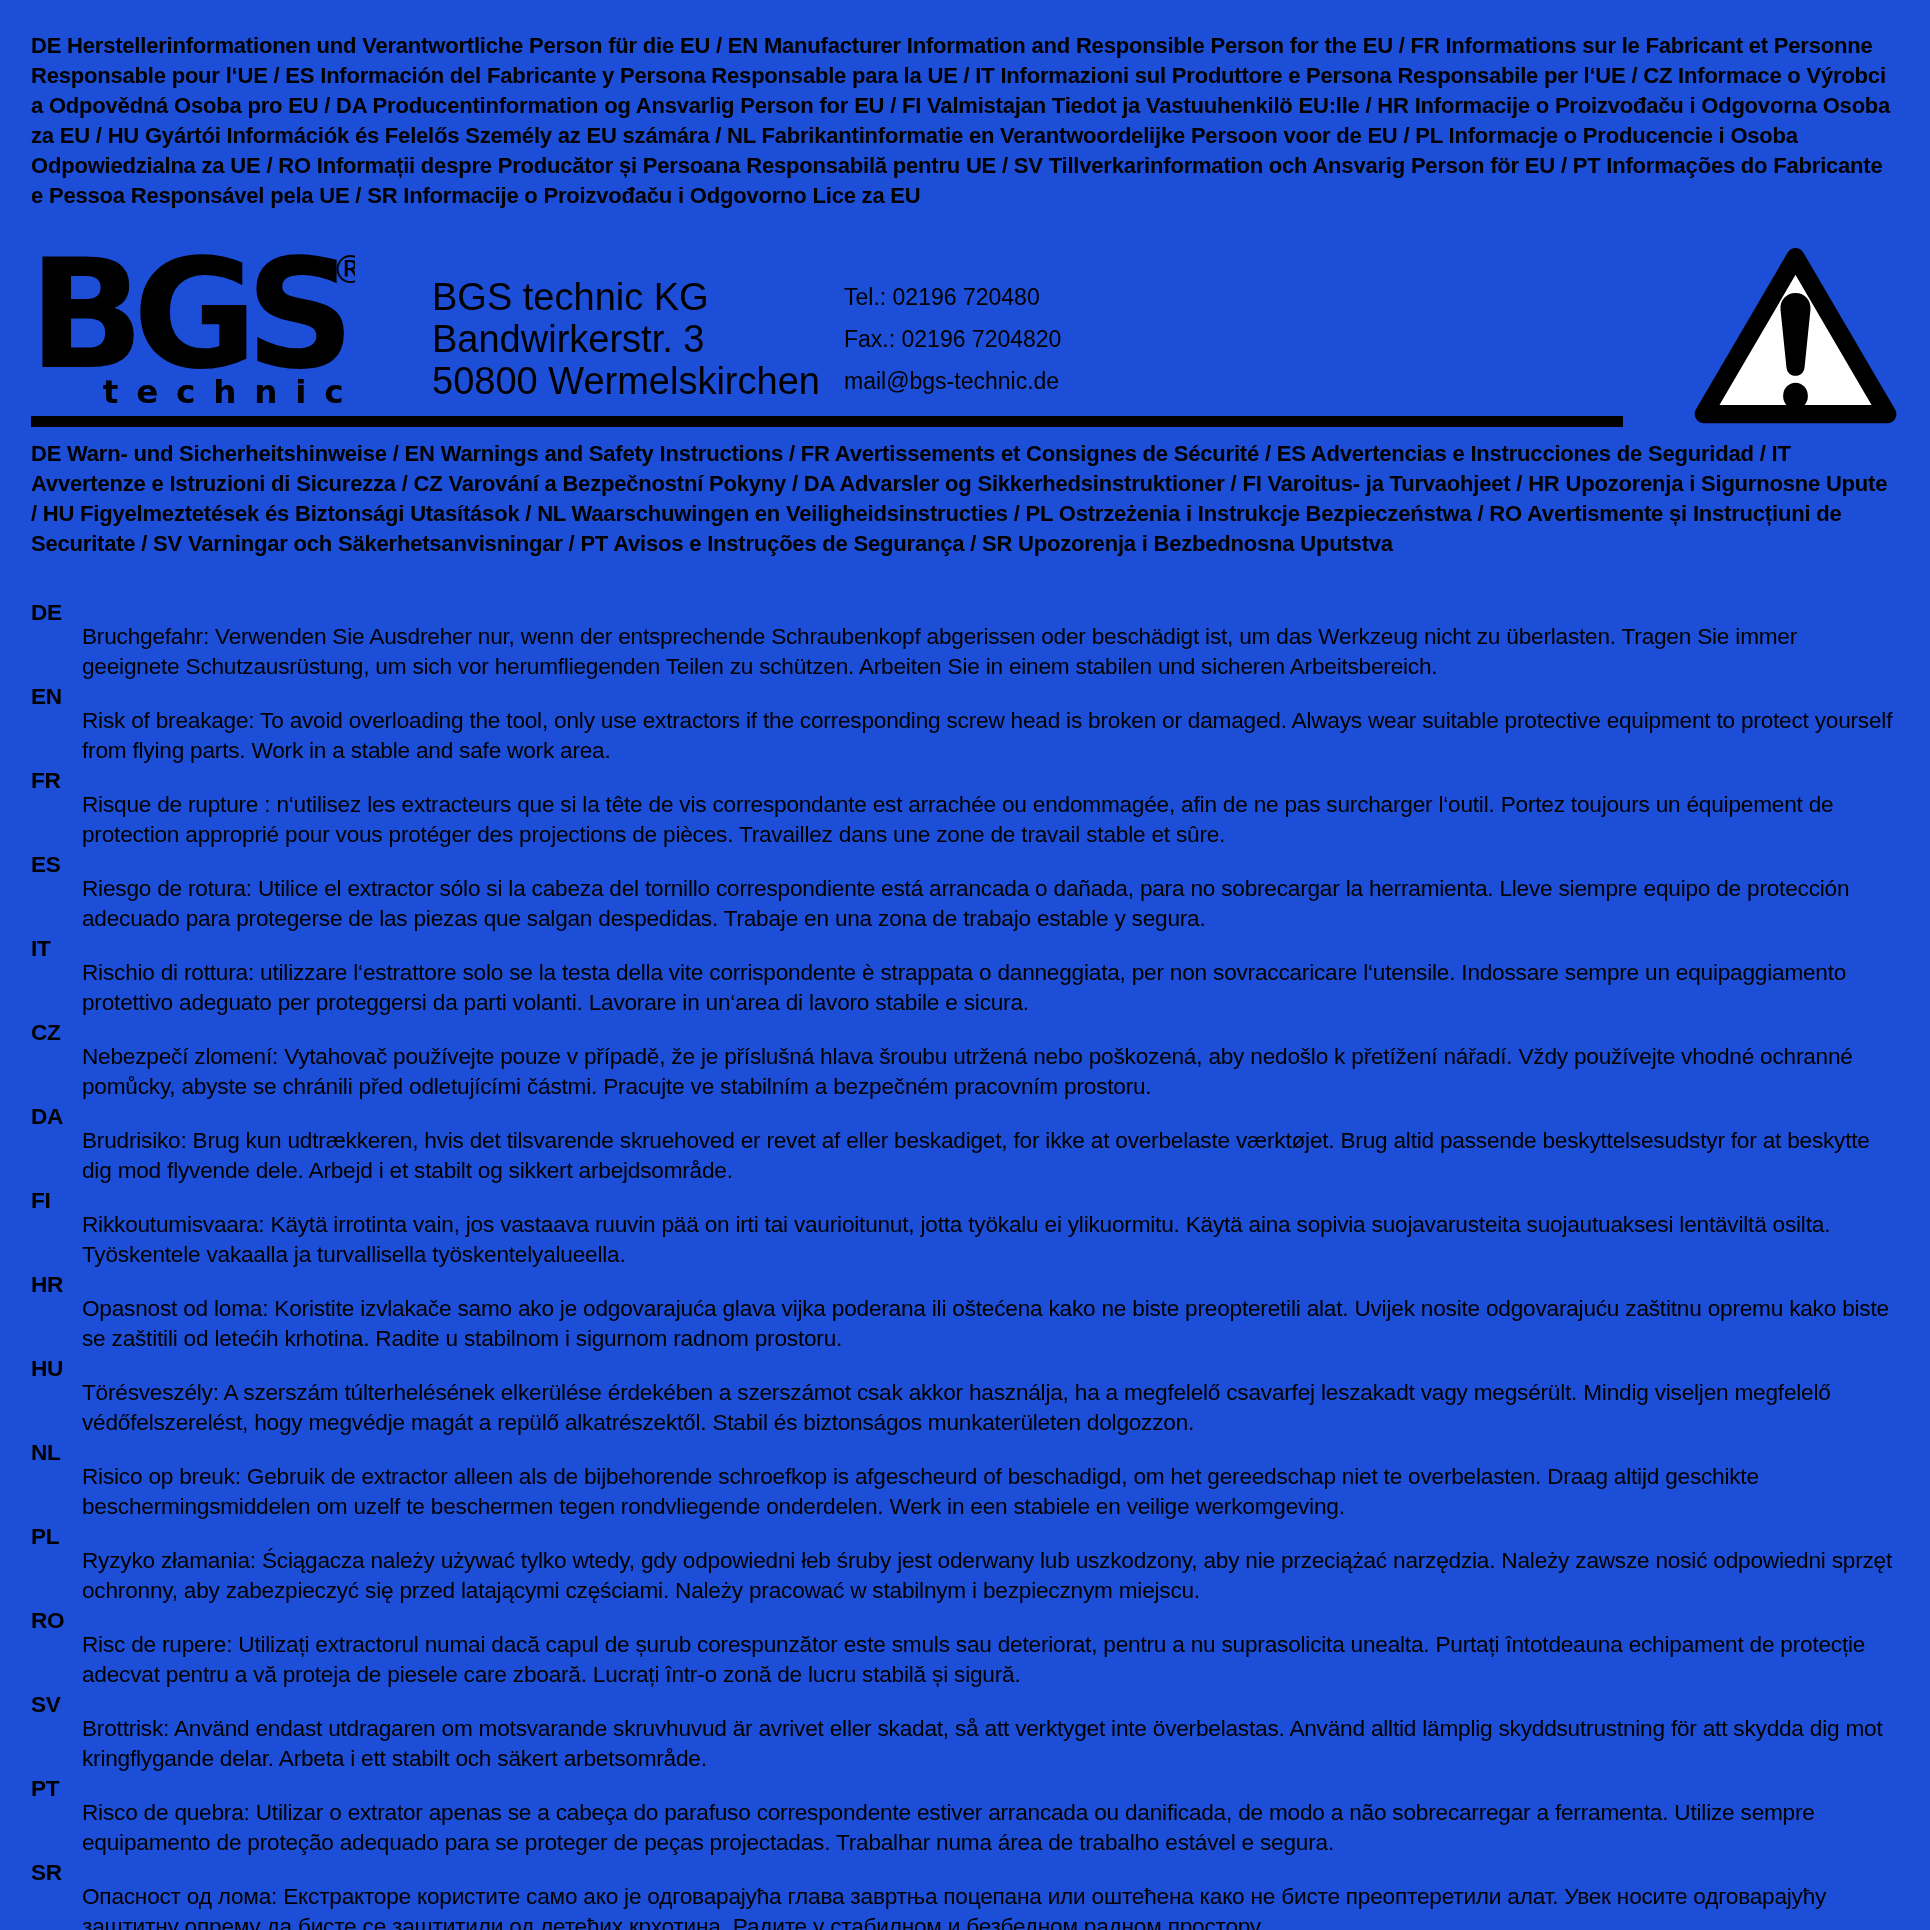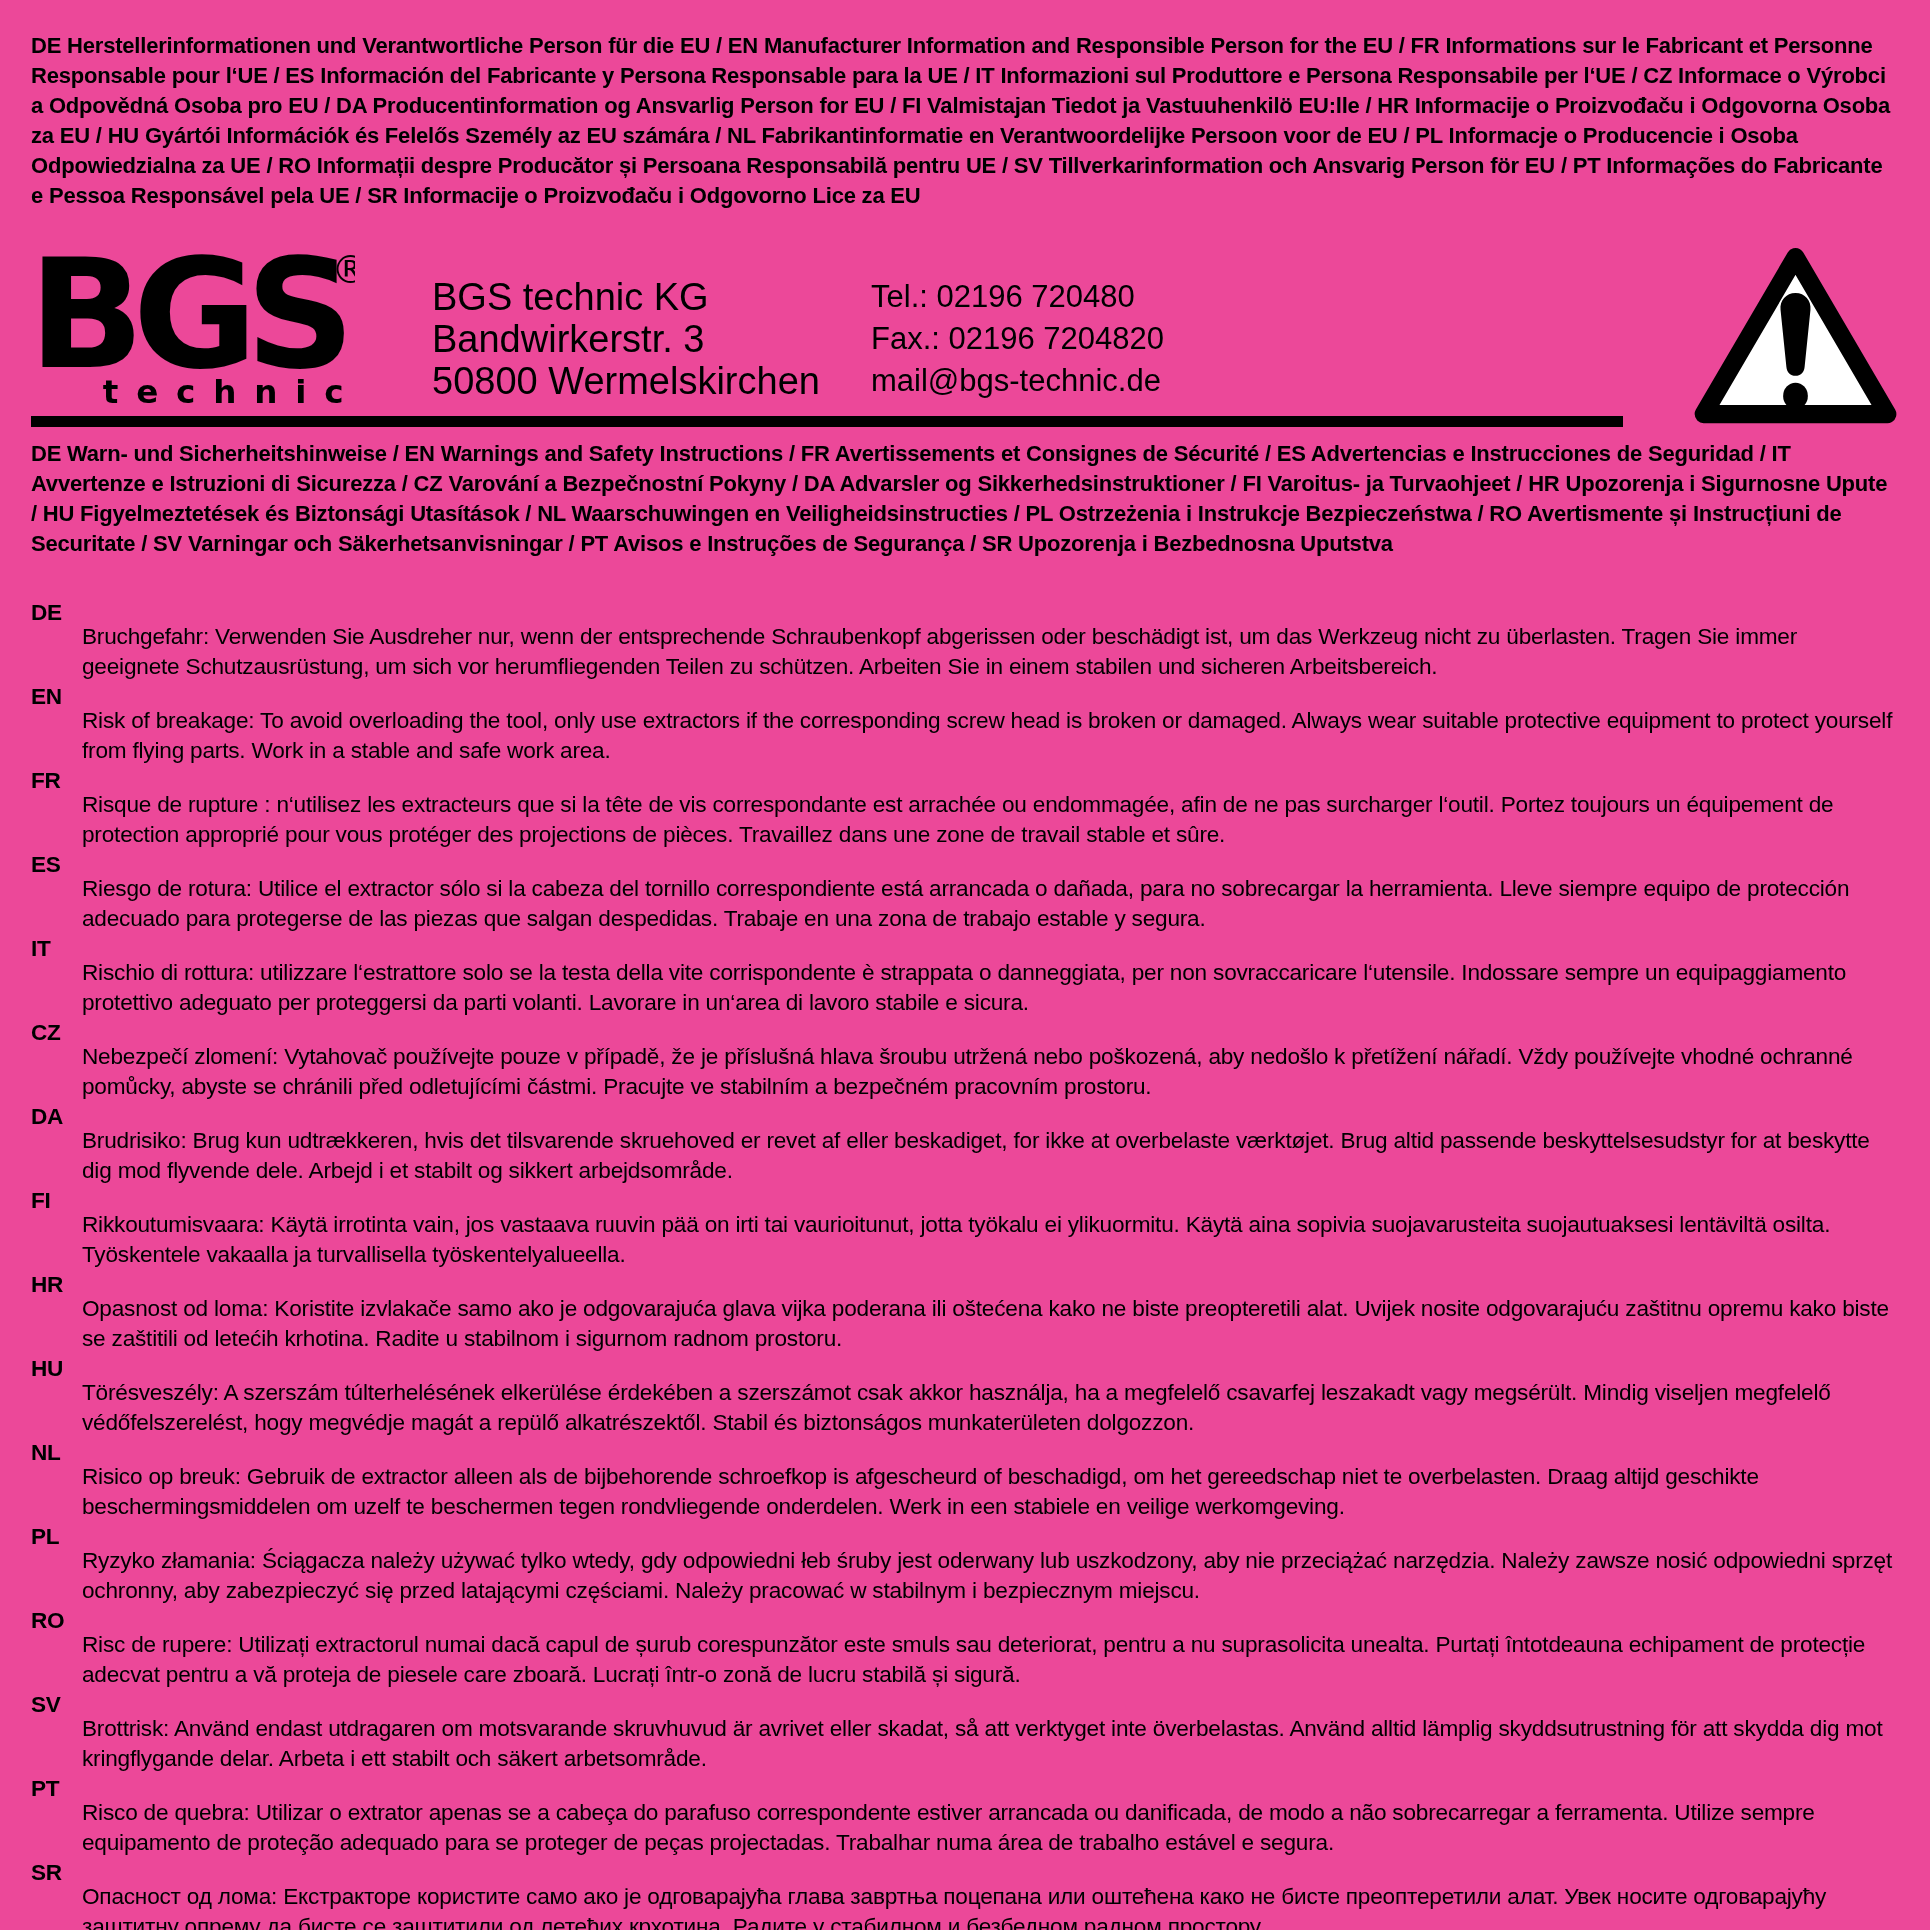--- a/index.html
+++ b/index.html
@@ -8,21 +8,21 @@
     background: #ffffff;
     color: #000000;
     font-family: "Liberation Sans", sans-serif;
   }
   .sheet {
     position: relative;
     width: 1930px;
     height: 1930px;
     box-sizing: border-box;
     padding: 31px 31px 0 31px;
-    background: #ec4899;
+    background: #1d4ed8;
     overflow: hidden;
   }
   .hdr {
     margin: 0;
     font-weight: bold;
     font-size: 22px;
     line-height: 30px;
     letter-spacing: -0.2px;
     text-align: left;
   }
@@ -42,23 +42,23 @@
   .addr-col {
     position: absolute;
     left: 401px;
     top: 31px;
     font-size: 38px;
     line-height: 42px;
     font-weight: normal;
   }
   .contact-col {
     position: absolute;
-    left: 840px;
+    left: 813px;
     top: 31px;
-    font-size: 31px;
+    font-size: 23px;
     line-height: 42px;
   }
   .website {
     position: absolute;
     left: 1171px;
     top: 98px;
     font-size: 37px;
     font-weight: bold;
     letter-spacing: -0.4px;
   }

